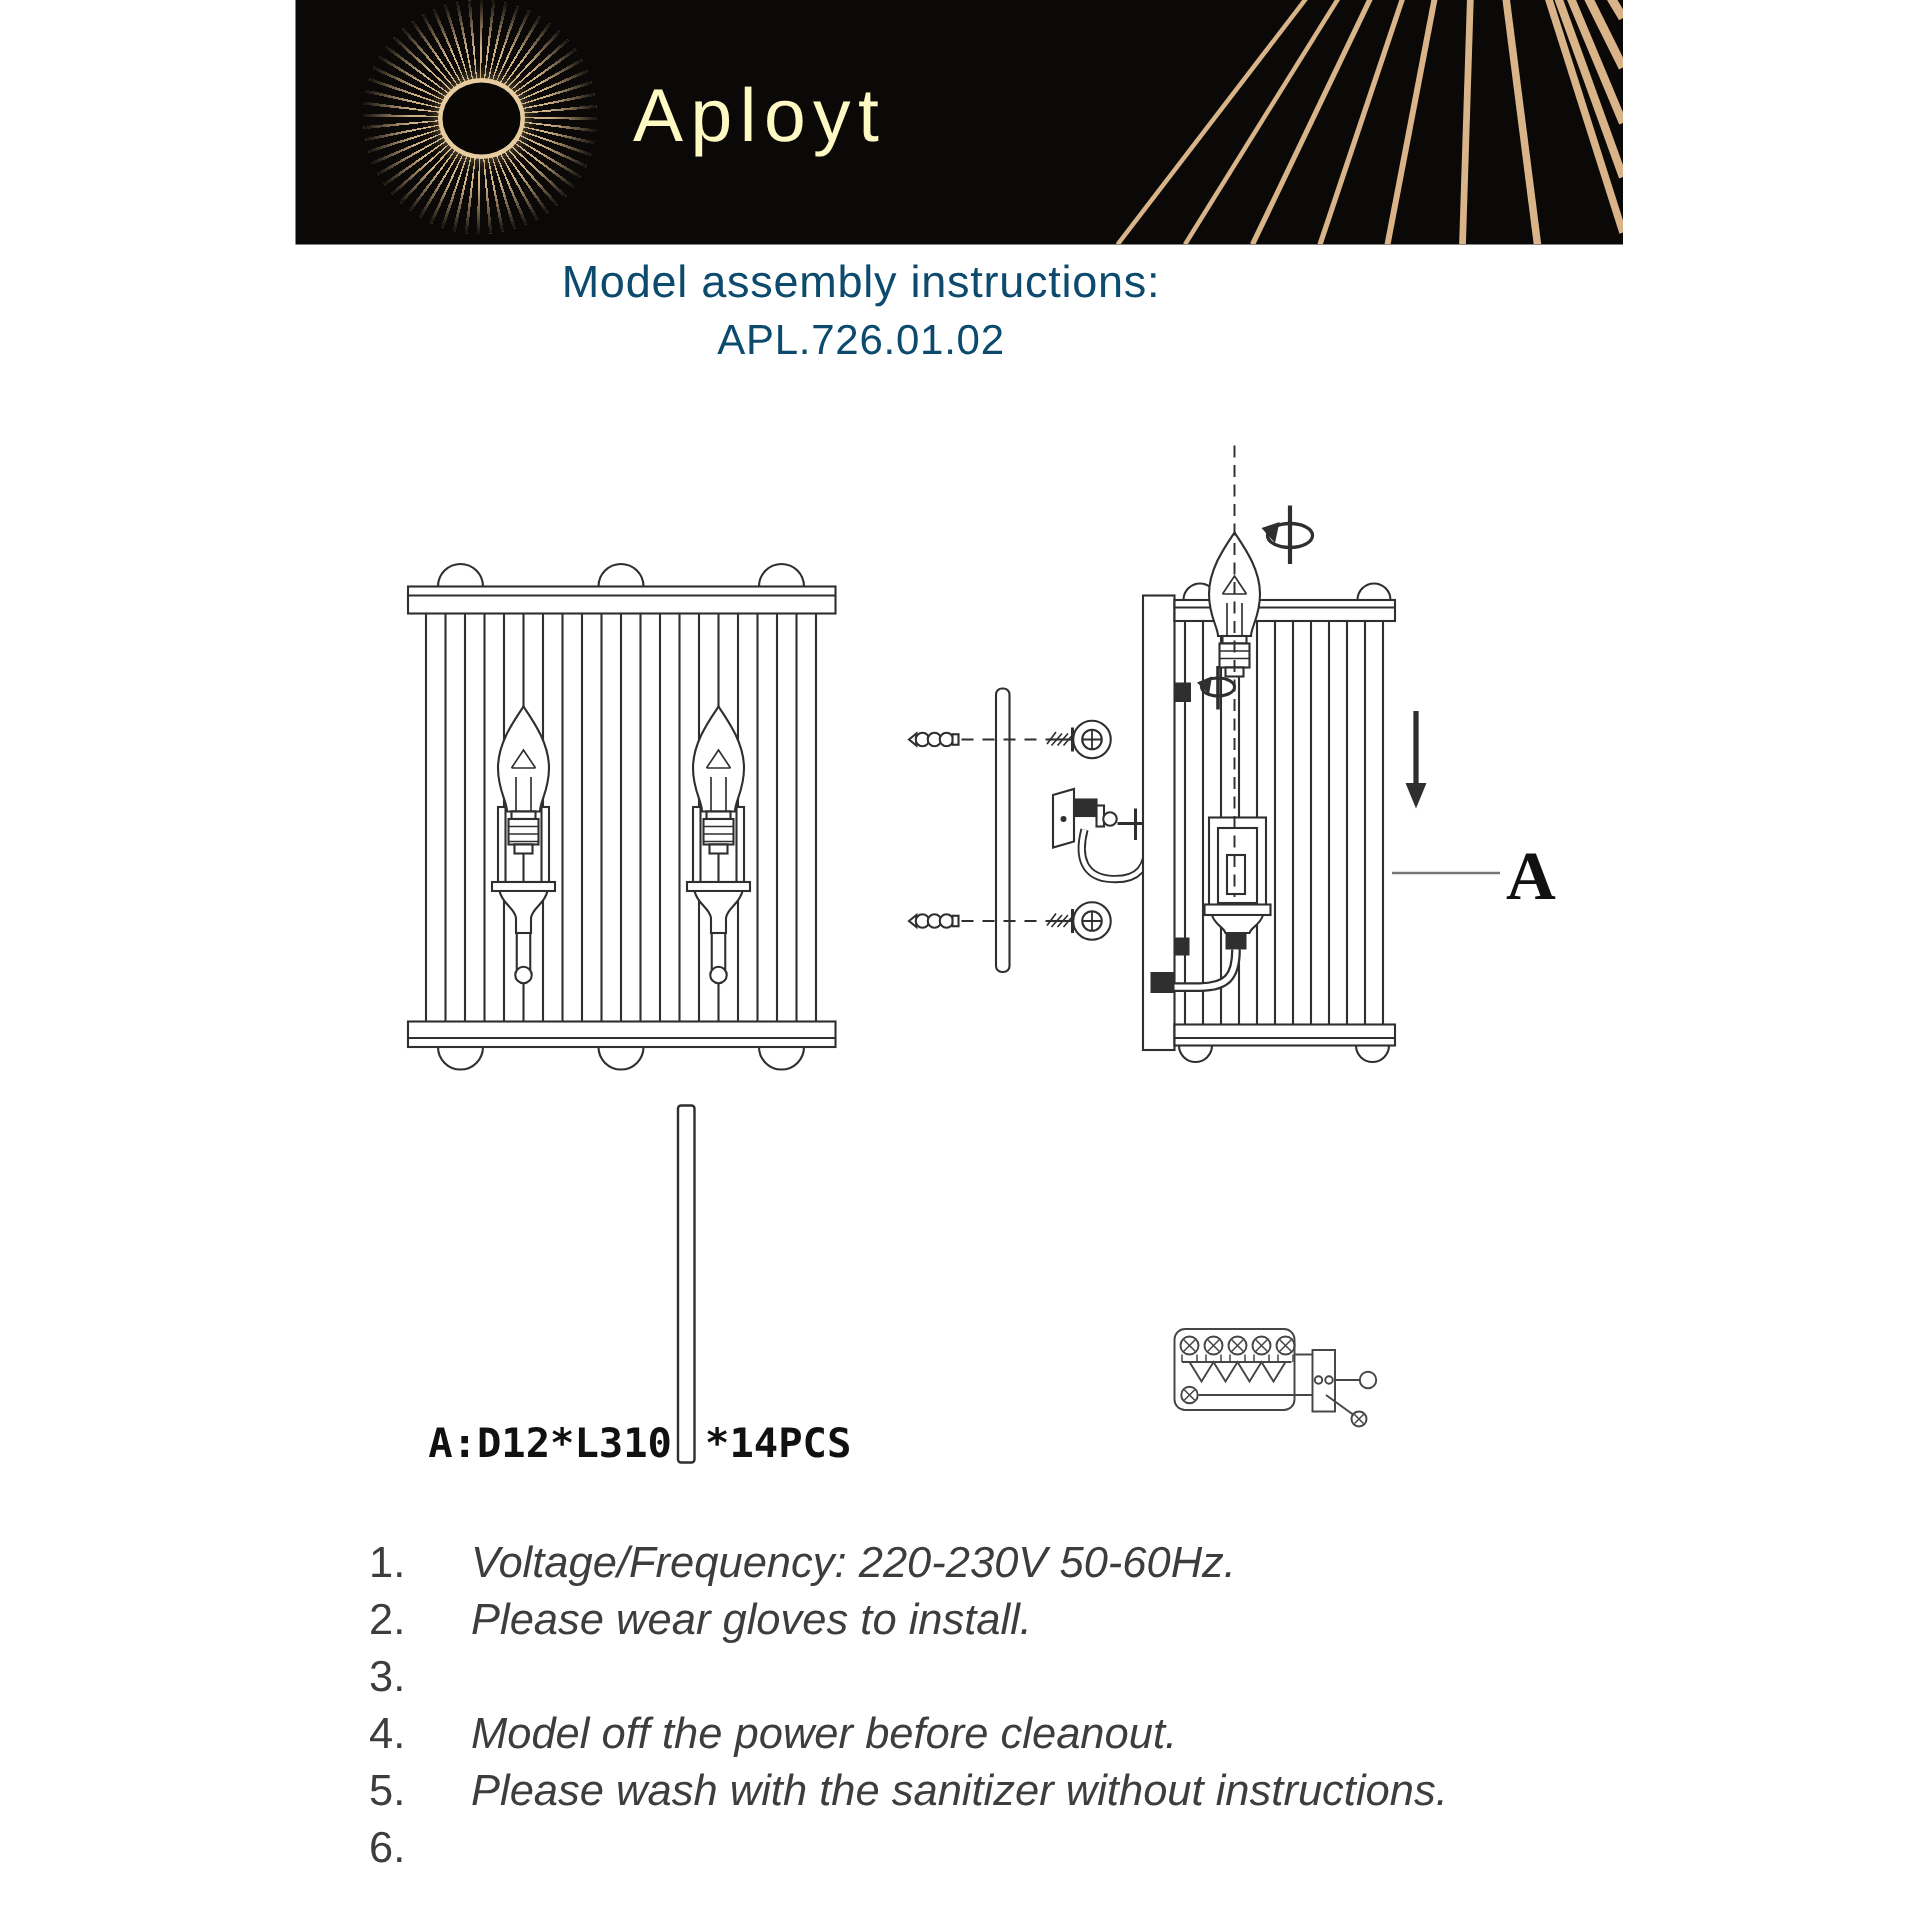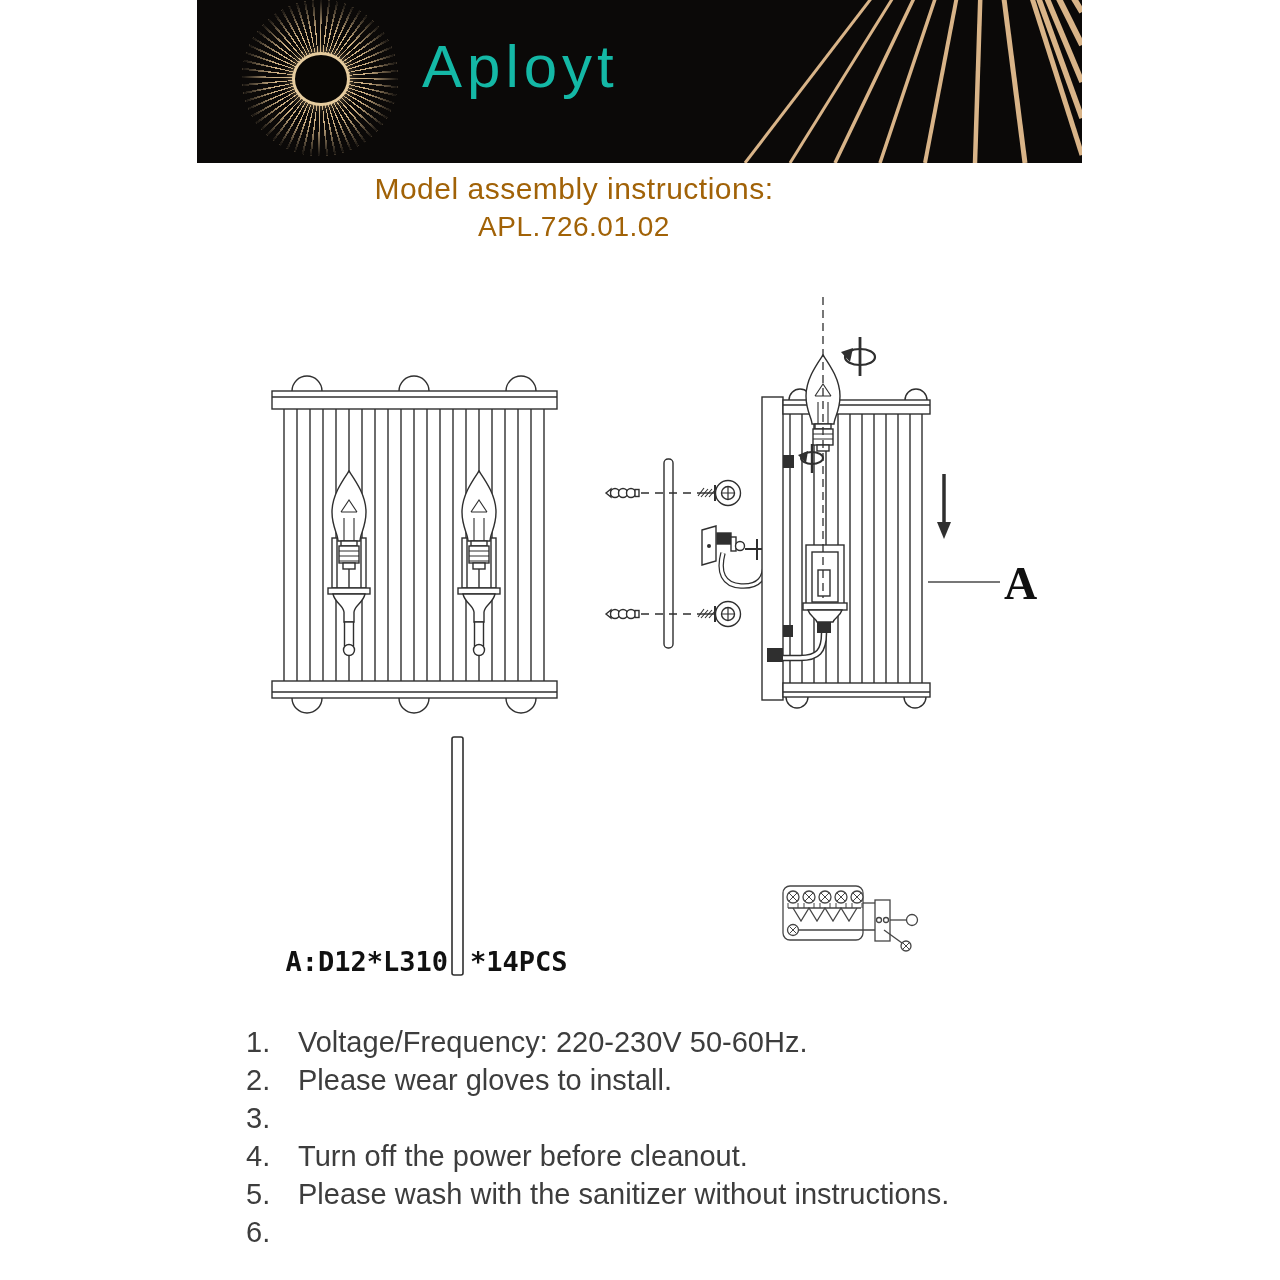--- a/index.html
+++ b/index.html
@@ -7,35 +7,35 @@
         font-family:"Liberation Sans",sans-serif;}
   
   .banner{position:absolute;left:197px;top:0;width:885px;height:163px;background:#0b0908;overflow:hidden;}
   .sunburst{position:absolute;left:45px;top:0;width:156px;height:156px;}
   .sunburst-rays{position:absolute;inset:0;border-radius:50%;
     background:repeating-conic-gradient(rgba(217,186,140,.95) 0deg 1.6deg, rgba(11,9,8,0) 1.6deg 6deg);}
   .sunburst-fade{position:absolute;inset:0;border-radius:50%;
     background:radial-gradient(circle, rgba(11,9,8,0) 0 42%, #0b0908 72%);}
   .sunburst-core{position:absolute;left:50px;top:52px;width:52px;height:48px;border-radius:50%;
     background:#090705;border:3px solid #e6cc9f;box-shadow:0 0 12px rgba(230,200,150,.55);}
-  .brand{position:absolute;left:225px;top:32px;color:#14b8a6;font-size:60px;letter-spacing:5px;font-weight:400;}
+  .brand{position:absolute;left:225px;top:48px;color:#fef9c3;font-size:50px;letter-spacing:5px;font-weight:400;}
   .corner-rays{position:absolute;right:0;top:0;width:400px;height:163px;}
   
-  .title-block{position:absolute;left:0;top:172px;width:1148px;text-align:center;color:#a16207;}
+  .title-block{position:absolute;left:0;top:172px;width:1148px;text-align:center;color:#0c4a6e;}
   .title-line1{font-size:30px;letter-spacing:.5px;}
   .title-line2{font-size:28px;margin-top:5px;letter-spacing:.5px;}
   
   .drawing{position:absolute;left:230px;top:280px;width:840px;height:730px;}
   .cad-label{font:700 27px "DejaVu Sans Mono",monospace;fill:#111;letter-spacing:0px;}
   .detail-letter{font:700 46px "Liberation Serif",serif;fill:#111;}
   
   .instructions{position:absolute;left:246px;top:1026px;width:860px;color:#3d3d3d;}
   .instr-row{display:flex;align-items:baseline;height:38px;font-size:29px;}
   .instr-num{width:36px;flex:0 0 36px;}
-  .instr-text{margin-left:16px;white-space:nowrap;}
+  .instr-text{margin-left:32px;white-space:nowrap;font-style:italic;}
 </style>
 </head>
 <body>
 
 <div class="page">
 
   <div class="banner">
     <div class="sunburst">
       <div class="sunburst-rays"></div>
       <div class="sunburst-fade"></div>
@@ -269,21 +269,21 @@
     </div>
     <div class="instr-row">
       <span class="instr-num">2.</span>
       <span class="instr-text">Please wear gloves to install.</span>
     </div>
     <div class="instr-row">
       <span class="instr-num">3.</span>
     </div>
     <div class="instr-row">
       <span class="instr-num">4.</span>
-      <span class="instr-text">Turn off the power before cleanout.</span>
+      <span class="instr-text">Model off the power before cleanout.</span>
     </div>
     <div class="instr-row">
       <span class="instr-num">5.</span>
       <span class="instr-text">Please wash with the sanitizer without instructions.</span>
     </div>
     <div class="instr-row">
       <span class="instr-num">6.</span>
     </div>
   </div>
 

